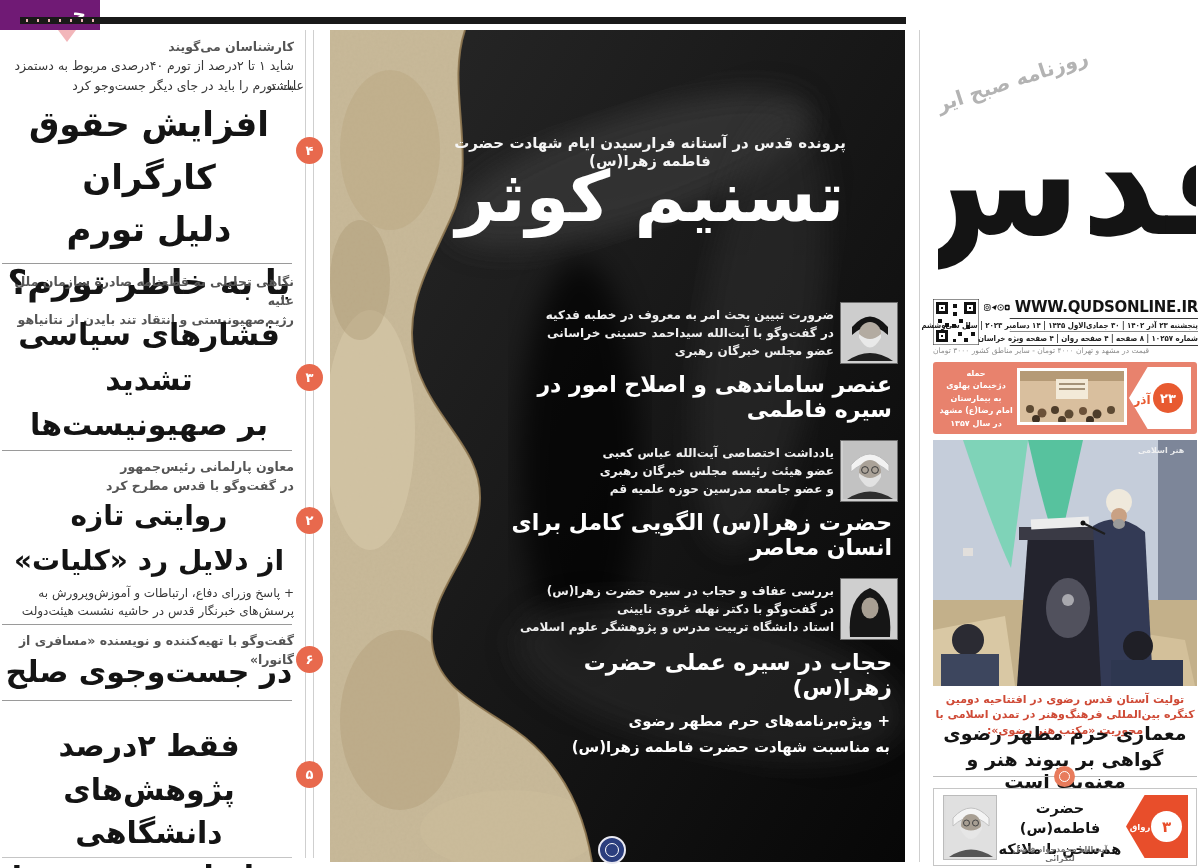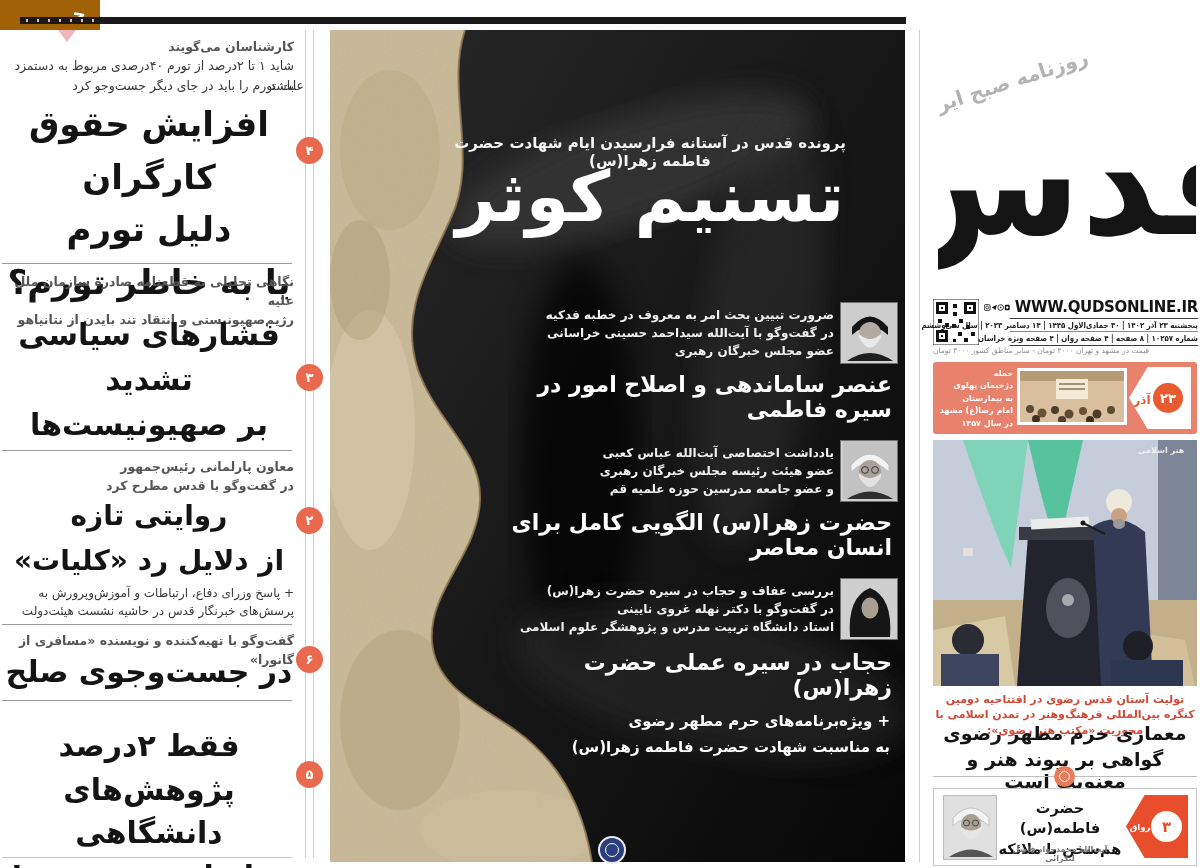--- a/index.html
+++ b/index.html
@@ -6,21 +6,21 @@
   .page{position:relative;width:1200px;height:868px;background:#fff;overflow:hidden;
         font-family:"DejaVu Sans",sans-serif;direction:rtl;}
   .abs{position:absolute;}
   .hr{position:absolute;height:1px;background:#9a9a9a;}
   .vr{position:absolute;width:1px;background:#cfcfcf;}
 
   
   .top-bar{position:absolute;left:20px;top:17px;width:886px;height:7px;background:#191919;}
   .bar-ticks{position:absolute;left:26px;top:19px;width:70px;height:3px;
              background:repeating-linear-gradient(90deg,#f2b6ba 0 2px,transparent 2px 11px);}
-  .corner-tab{position:absolute;left:0;top:0;width:100px;height:30px;background:#a16207;}
+  .corner-tab{position:absolute;left:0;top:0;width:100px;height:30px;background:#701a75;}
   .corner-tab .letter{position:absolute;right:14px;top:2px;color:#fff;font-size:19px;font-weight:bold;}
   .tab-tail{position:absolute;left:58px;top:30px;width:0;height:0;
             border-left:9px solid transparent;border-right:9px solid transparent;border-top:12px solid #f2b6ba;}
 
   
   .lc-kicker{position:absolute;left:0;width:294px;text-align:right;color:#555;
              font-weight:bold;font-size:12.5px;line-height:1.5;}
   .lc-sub{position:absolute;left:0;width:294px;text-align:right;color:#383838;
           font-size:12.5px;line-height:1.6;}
   .lc-headline{position:absolute;left:0;width:298px;text-align:center;color:#141414;font-weight:bold;}
@@ -47,21 +47,21 @@
 
   
   .masthead-url{position:absolute;left:984px;top:298px;width:214px;direction:ltr;display:flex;
                 align-items:center;gap:5px;color:#141414;font-weight:bold;font-size:15px;letter-spacing:-0.3px;}
   .date-line{position:absolute;left:984px;width:214px;text-align:right;font-size:8px;font-weight:bold;
              color:#222;white-space:nowrap;transform:scaleX(.88);transform-origin:100% 50%;}
   .price-line{position:absolute;left:909px;top:346px;width:264px;text-align:center;font-size:7.5px;
               color:#8d8d8d;white-space:nowrap;}
   .salmon-box{position:absolute;left:933px;top:362px;width:264px;height:72px;background:#e8826d;border-radius:3px;}
   .sb-caption{position:absolute;left:6px;top:6px;width:74px;color:#fff;font-size:8px;font-weight:bold;
-              line-height:1.55;text-align:right;}
+              line-height:1.55;text-align:center;}
   .sb-photo{position:absolute;left:84px;top:6px;width:110px;height:57px;border:3px solid #fff;box-sizing:border-box;
             background:#d9bf9e;}
   .tag-badge{position:absolute;clip-path:polygon(30% 0,100% 0,100% 100%,30% 100%,0 50%);}
   .history-badge{left:196px;top:5px;width:62px;height:62px;background:#fff;}
   .history-badge .circ{position:absolute;left:24px;top:16px;width:30px;height:30px;border-radius:50%;
        background:#e85a30;color:#fff;font-size:13px;font-weight:bold;display:flex;align-items:center;justify-content:center;}
   .history-badge .mon{position:absolute;left:2px;top:26px;width:22px;text-align:center;color:#e85a30;
        font-size:12px;font-weight:bold;}
   .photo-box{position:absolute;left:933px;top:440px;width:264px;height:246px;overflow:hidden;}
   .photo-overlay-text{position:absolute;left:1138px;top:446px;width:54px;text-align:left;color:#f5f5f5;

